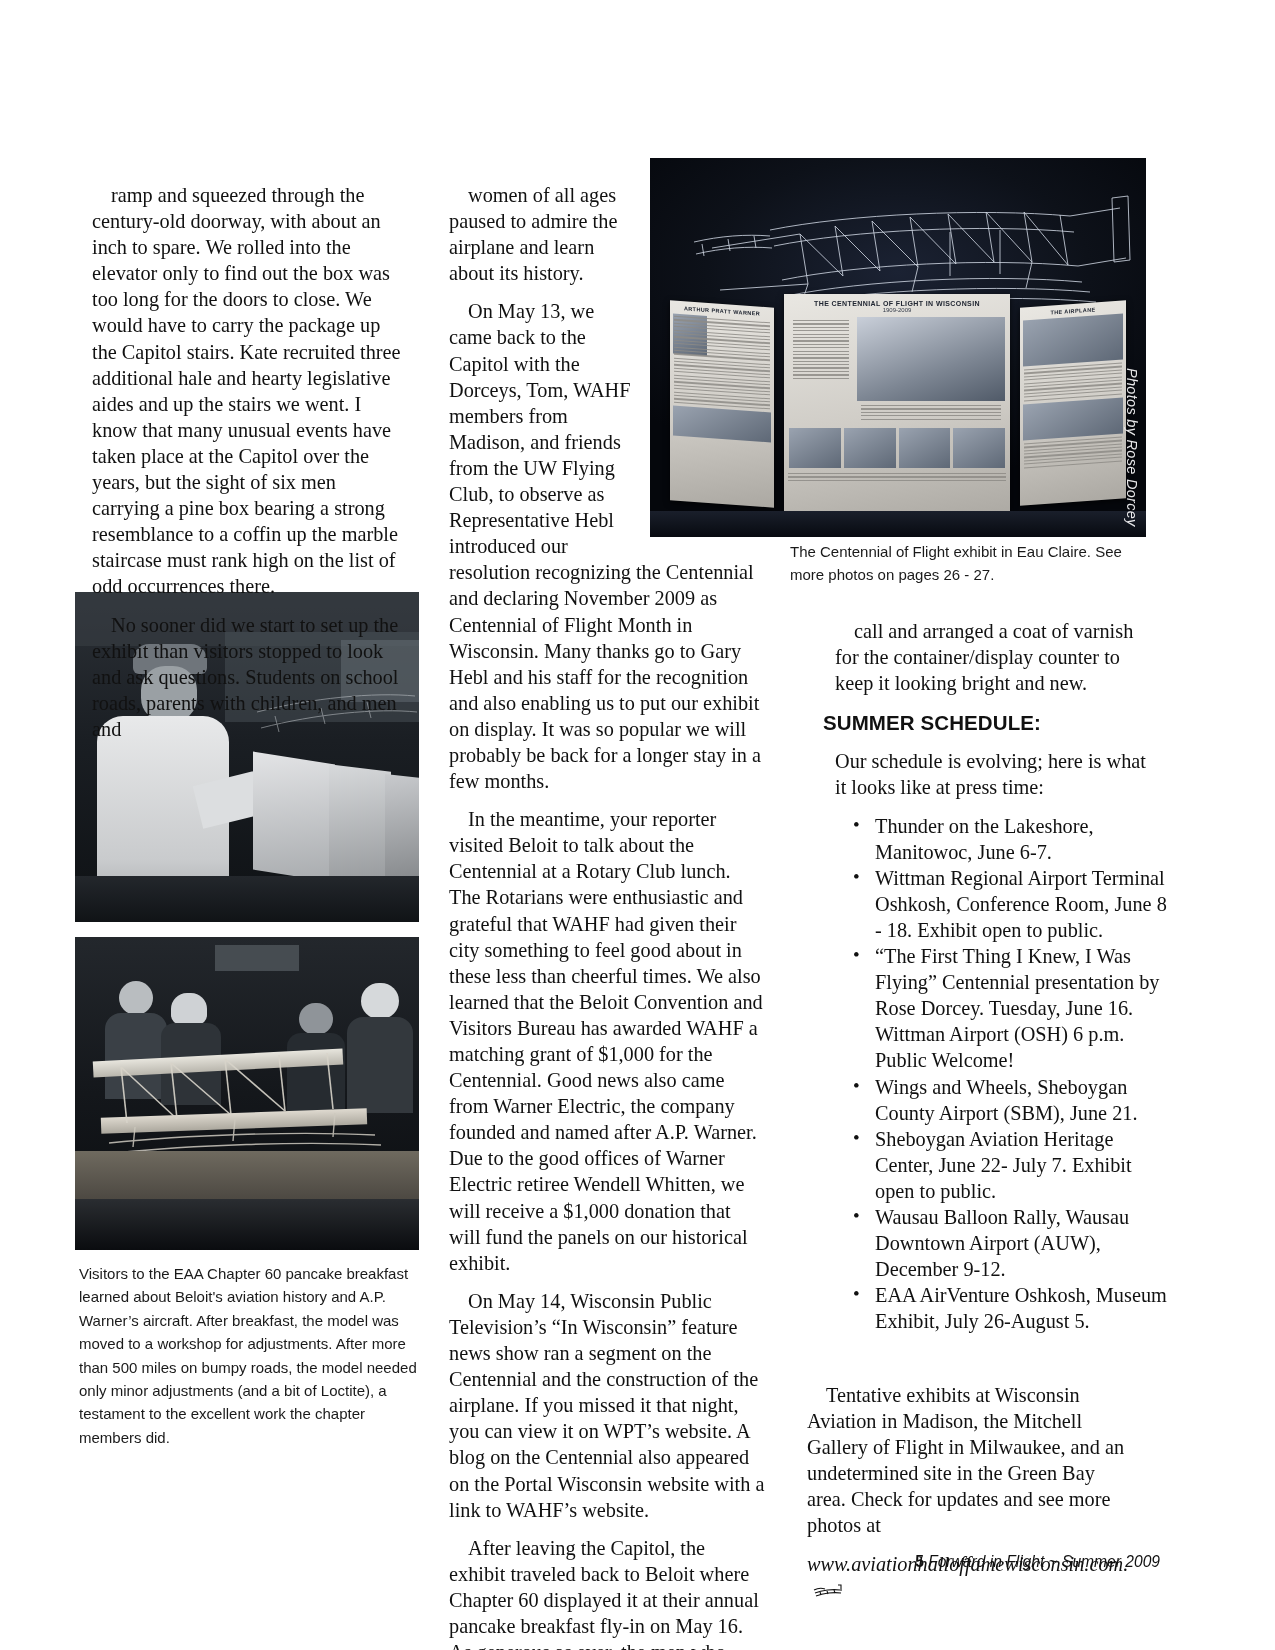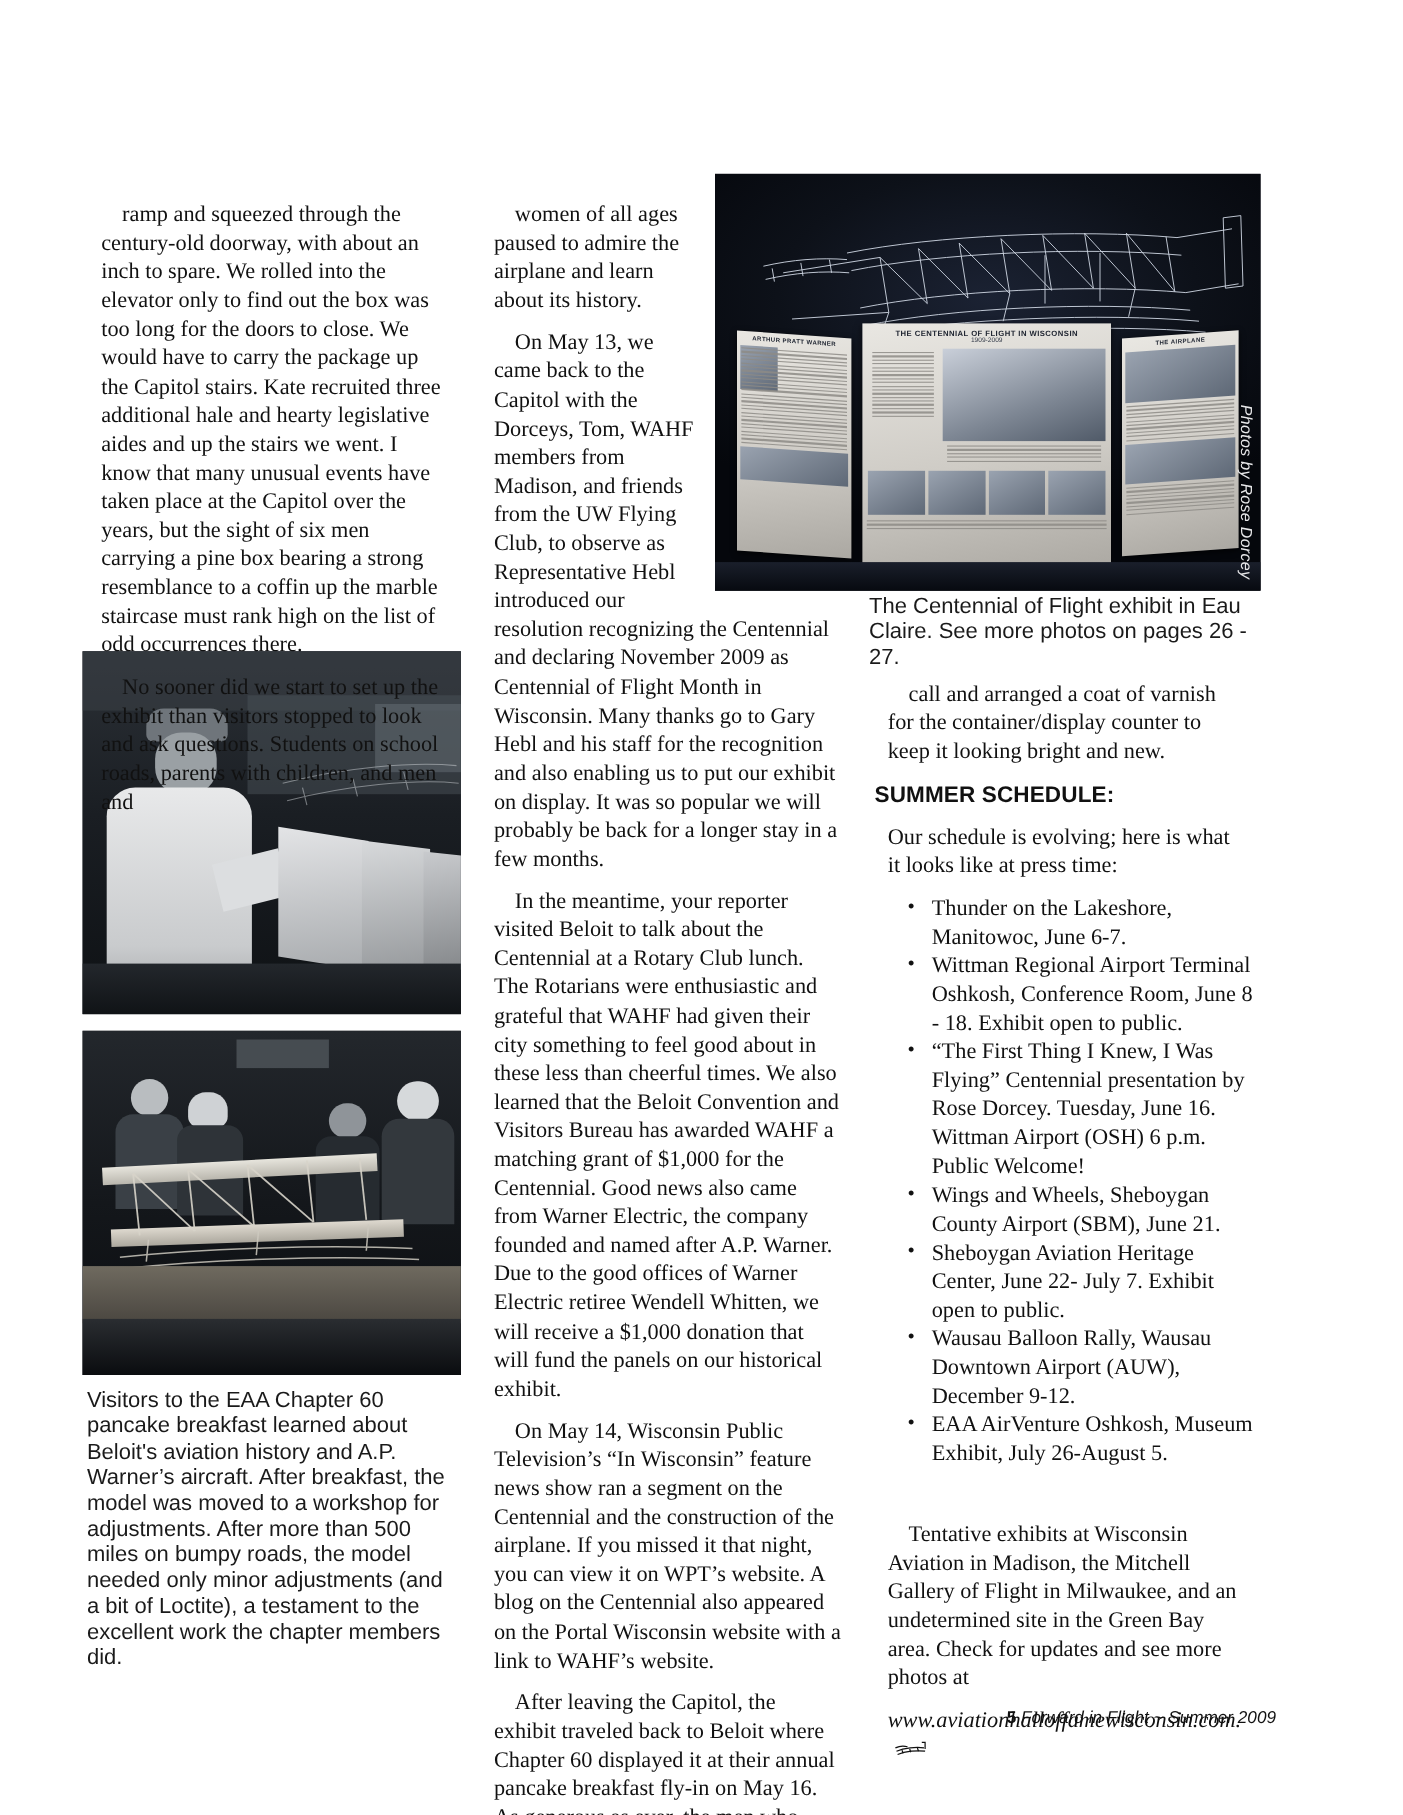--- a/index.html
+++ b/index.html
@@ -50,21 +50,21 @@
   }
   #col2-float {
     float: right;
     width: 136px;
     height: 372px;
     shape-outside: border-box;
   }
 
   
   #col3 {
-    left: 795px;
+    left: 823px;
     top: 606px;
     width: 348px;
   }
   #col3-lower {
     left: 795px;
     top: 1370px;
     width: 352px;
   }
 
   
@@ -109,21 +109,21 @@
     font-style: italic;
     letter-spacing: .3px;
     color: #e8e8ea;
     white-space: nowrap;
   }
 
   
   .caption {
     position: absolute;
     font-family: "Liberation Sans", sans-serif;
-    font-size: 20px;
+    font-size: 15px;
     line-height: 23.4px;
     color: #1a1a1a;
   }
   #caption-exhibit {
     left: 790px;
     top: 540px;
     width: 362px;
   }
   #caption-model {
     left: 79px;

